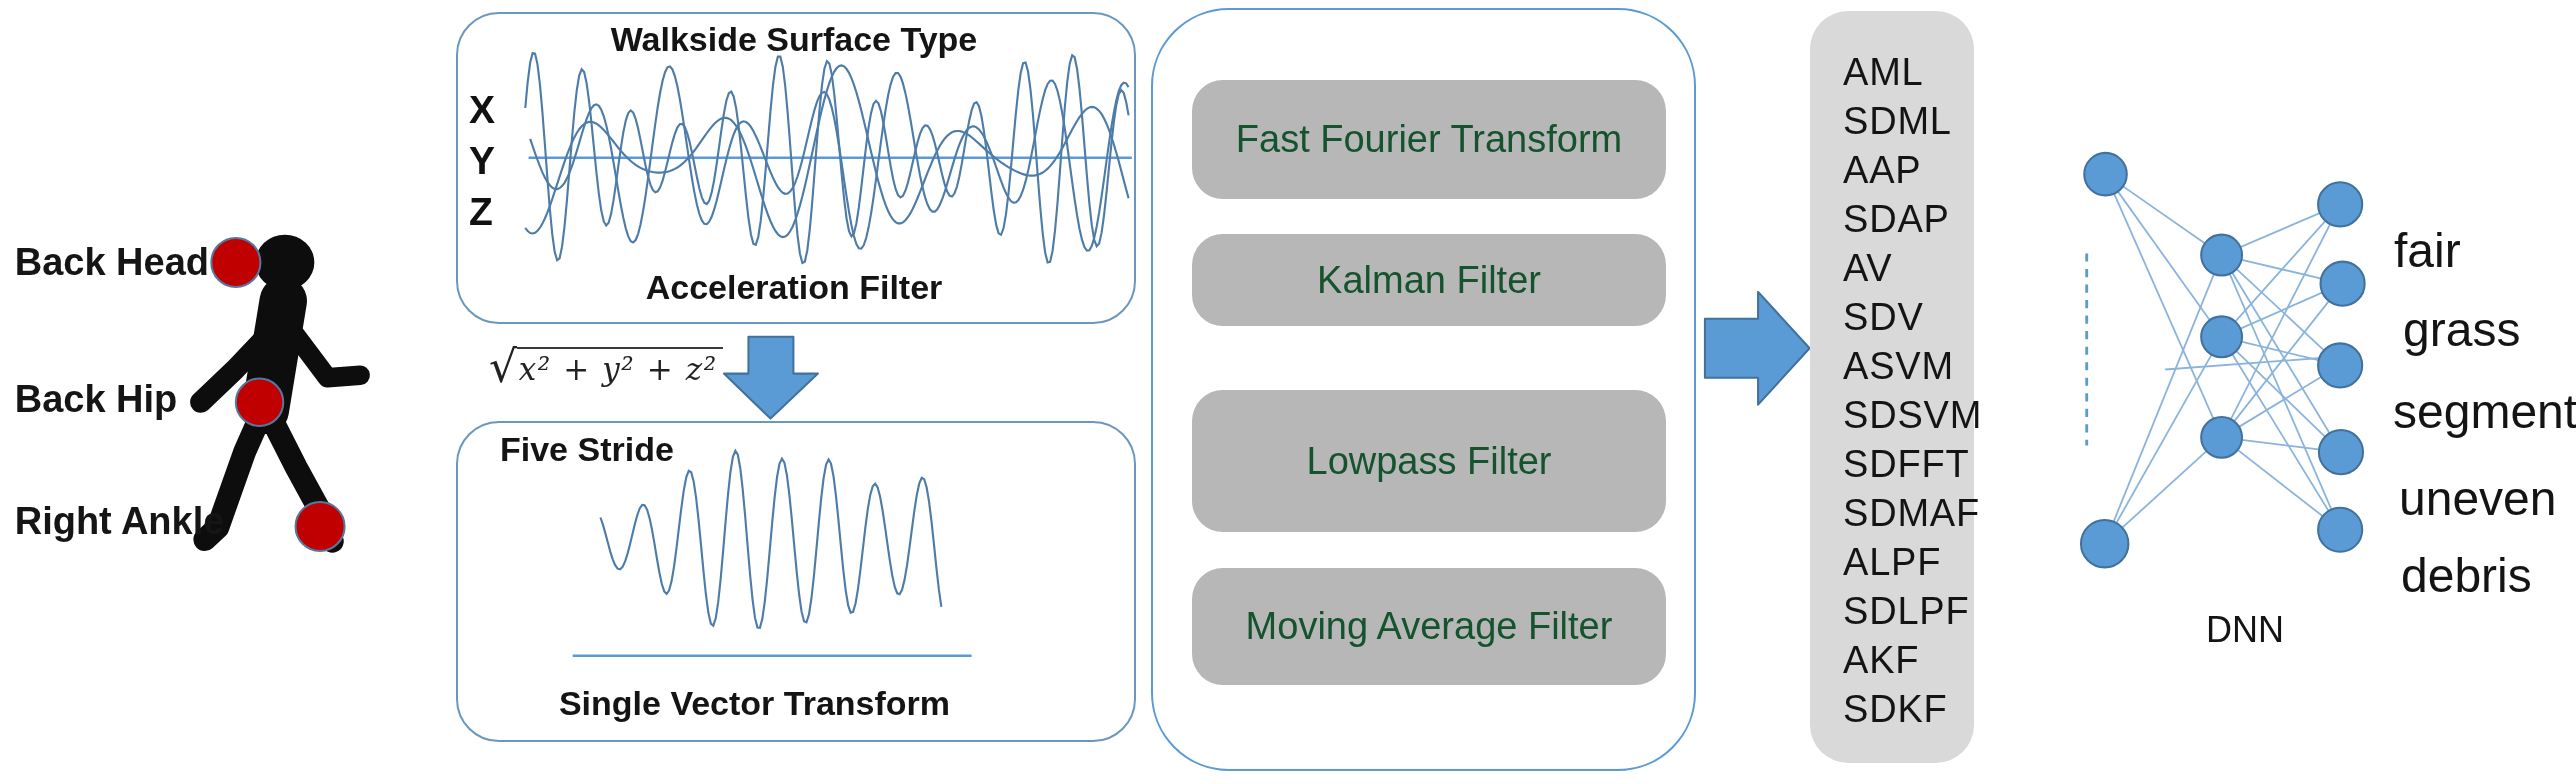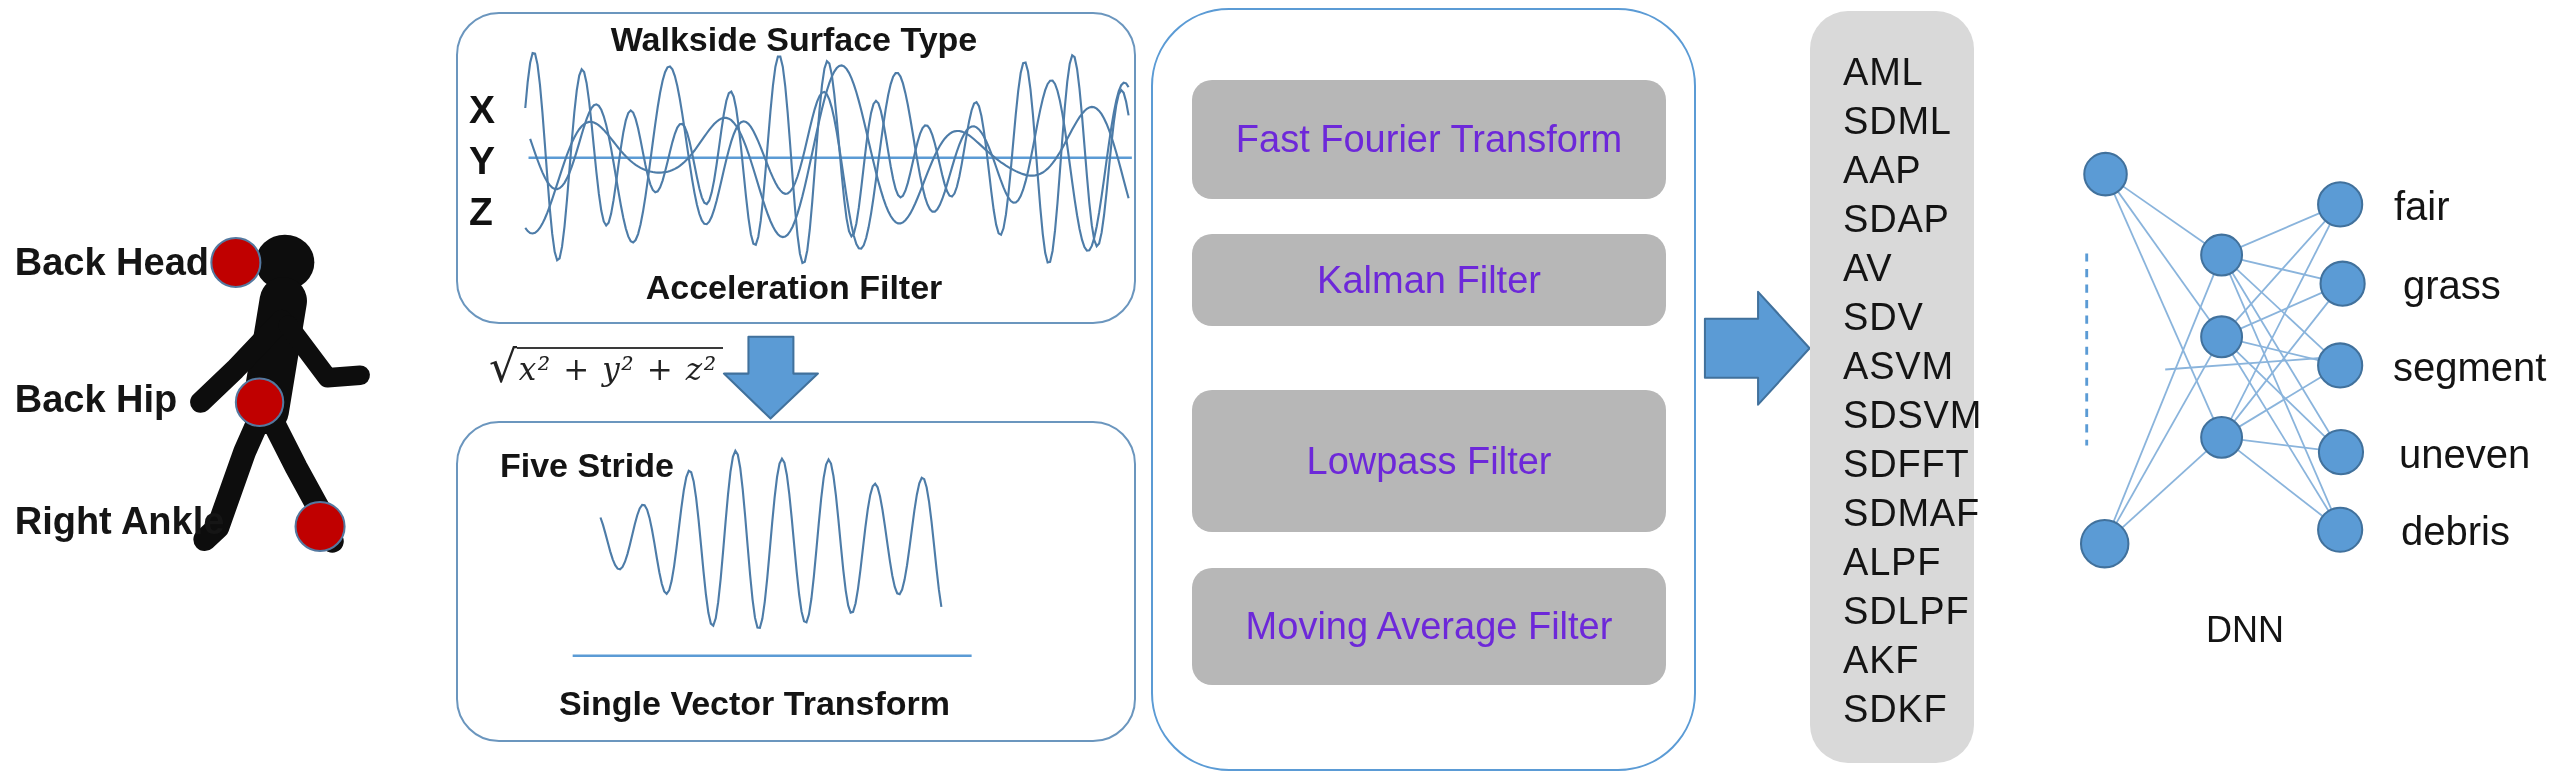--- a/index.html
+++ b/index.html
@@ -19,32 +19,32 @@
 
   
   .formula{position:absolute;left:489px;top:347px;z-index:3;font-family:"DejaVu Serif", serif;
            font-style:italic;font-size:31px;color:#222;display:flex;align-items:flex-start;}
   .radical{font-size:44px;line-height:1;transform:translateY(-1.6px);}
   .radicand{border-top:2.5px solid #3a3a3a;padding:1.6px 4.9px 0 1.6px;letter-spacing:1.6px;}
 
   
   .filter-container{position:absolute;left:1151px;top:8.2px;width:541px;height:759px;z-index:2;
                     border:2.5px solid #5b9bd5;border-radius:78px;background:#ffffff;}
-  .filter-item{position:absolute;left:1192px;width:474px;z-index:3;background:#b7b7b7;border-radius:20px;
+  .filter-item{position:absolute;left:1192px;width:474px;z-index:3;background:#b7b7b7;border-radius:31px;
                display:flex;align-items:center;justify-content:center;
-               font-size:38px;font-weight:500;color:#6d28d9;}
+               font-size:38px;font-weight:500;color:#14532d;}
 
   
   .feature-box{position:absolute;left:1810px;top:10.6px;width:164px;height:752px;z-index:2;
                background:#d9d9d9;border-radius:38px;}
   .feature-col{position:absolute;left:1843px;top:48px;z-index:3;}
   .feature-item{font-size:38px;font-weight:500;color:#141414;line-height:49px;letter-spacing:0.8px;}
 
   
-  .nn-label{font-size:40px;font-weight:400;color:#141414;}
+  .nn-label{font-size:48px;font-weight:400;color:#141414;margin-top:39px;}
   .dnn-title{font-size:36px;font-weight:400;color:#141414;}
 </style>
 </head>
 <body>
 
 <div id="canvas">
 
   <svg id="art" width="2576" height="784" viewBox="0 0 3150 959">
       <ellipse cx="348" cy="321" rx="36" ry="34" fill="#0d0d0d"></ellipse>
       <path d="M346 368 L324 502" fill="none" stroke="#0d0d0d" stroke-width="58" stroke-linecap="round" stroke-linejoin="round"></path>
@@ -108,21 +108,21 @@
   <div class="axis-label" style="top:139px;">Y</div>
   <div class="axis-label" style="top:190px;">Z</div>
   <div class="txt boxcaption" style="left:456px;top:268px;width:676px;">Acceleration Filter</div>
 
   <div class="formula">
     <span class="radical">√</span>
       <span class="radicand">x² + y² + z²</span>
   </div>
 
   <div class="sigbox" style="left:456px;top:421px;width:676px;height:317px;"></div>
-  <div class="txt boxtitle" style="left:500px;top:446px;">Five Stride</div>
+  <div class="txt boxtitle" style="left:500px;top:430px;">Five Stride</div>
   <div class="txt boxcaption" style="left:456px;top:684px;width:597px;">Single Vector Transform</div>
 
   <div class="filter-container"></div>
   <div class="filter-item" style="top:80px;height:119px;">Fast Fourier Transform</div>
   <div class="filter-item" style="top:234px;height:92px;">Kalman Filter</div>
   <div class="filter-item" style="top:390px;height:142px;">Lowpass Filter</div>
   <div class="filter-item" style="top:568px;height:117px;">Moving Average Filter</div>
 
   <div class="feature-box"></div>
   <div class="feature-col">

